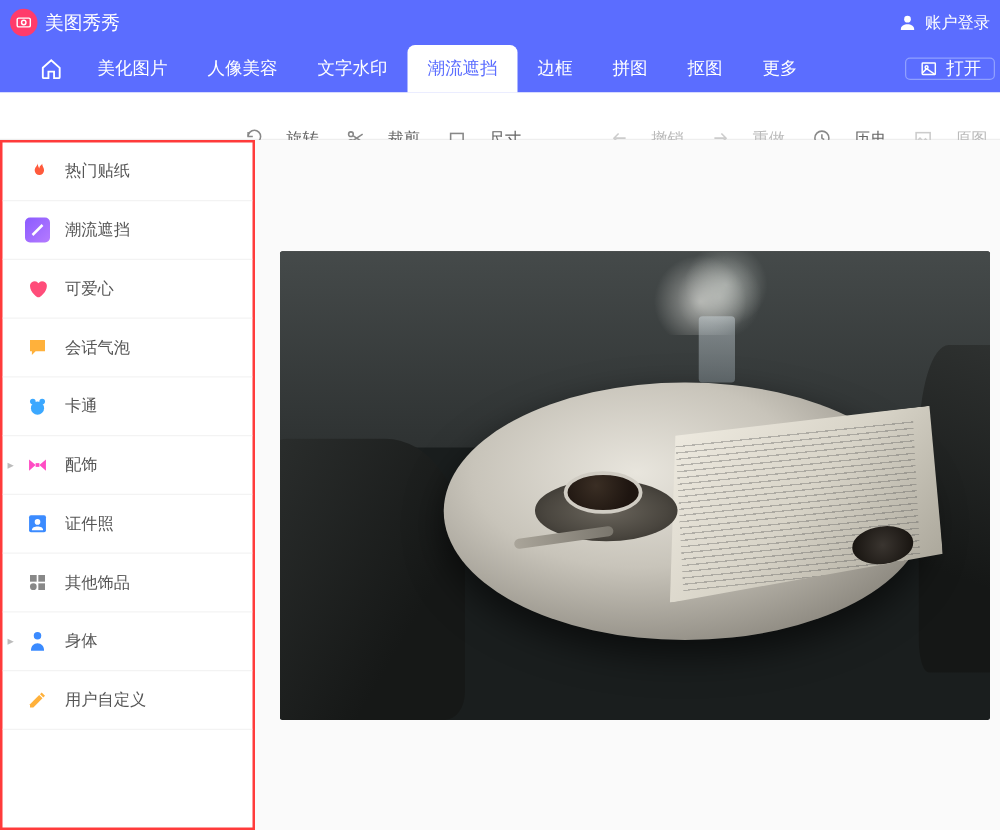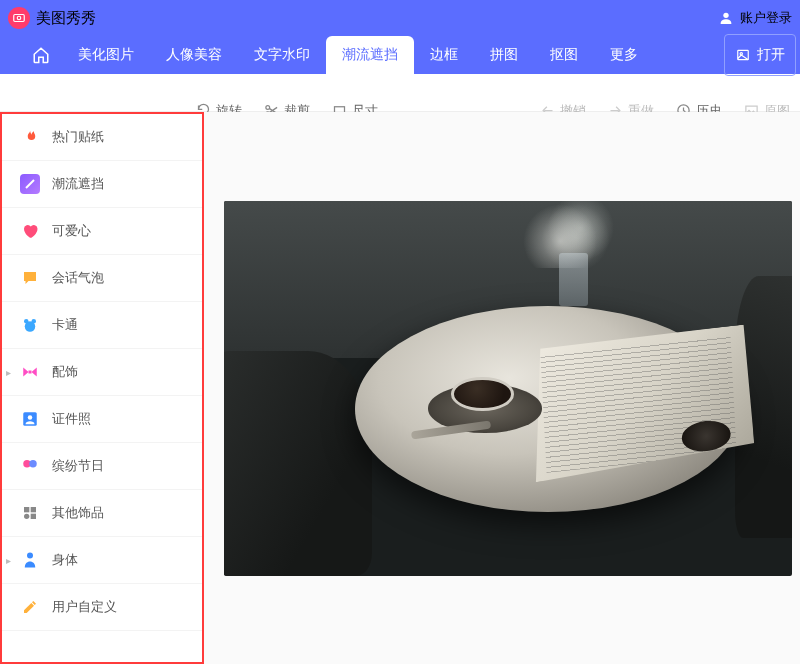--- a/index.html
+++ b/index.html
@@ -1,29 +1,29 @@
 <!DOCTYPE html>
 <html><head>
 <meta charset="utf-8">
 <style>
 * { margin: 0; padding: 0; box-sizing: border-box; }
 body { font-family: "Microsoft YaHei", Arial, sans-serif; font-size: 13px; color: #333; width: 800px; height: 664px; overflow: hidden; background: #fff; }
-.header { background: #5b6dff; height: 36px; display: flex; align-items: center; padding: 16px 8px; color: #000000; gap: 31px; }
+.header { background: #5b6dff; height: 36px; display: flex; align-items: center; padding: 16px 8px; color: #ffffff; gap: 31px; }
 .logo-wrap { display: flex; align-items: center; gap: 6px; }
 .logo-icon { width: 22px; height: 22px; border-radius: 50%; background: #ff3b6b; display: flex; align-items: center; justify-content: center; font-size: 11px; color: #fff; }
 .logo-text { font-size: 15px; font-weight: 500; }
 .header-right { margin-left: auto; display: flex; align-items: center; gap: 6px; font-size: 13px; }
 .user-icon { width: 16px; height: 16px; }
 .nav { background: #5b6dff; height: 38px; display: flex; align-items: center; padding-left: 20px; gap: 0; }
 .home-btn { width: 42px; height: 38px; display: flex; align-items: center; justify-content: center; color: #fff; cursor: pointer; }
 .nav-tab { padding: 0 16px; height: 38px; display: flex; align-items: center; color: #fff; font-size: 14px; cursor: pointer; border-radius: 6px 6px 0 0; }
 .nav-tab.active { background: #fff; color: #5b6dff; }
-.open-btn { margin-left: auto; margin-right: 4px; height: 42px; padding: 0 10px; border: 1px solid #90a0ff; border-radius: 4px; display: flex; align-items: center; gap: 6px; color: #fff; cursor: pointer; font-size: 14px; }
+.open-btn { margin-left: auto; margin-right: 4px; height: 18px; padding: 0 10px; border: 1px solid #90a0ff; border-radius: 4px; display: flex; align-items: center; gap: 6px; color: #fff; cursor: pointer; font-size: 14px; }
 .toolbar { height: 38px; border-bottom: 1px solid #eee; display: flex; align-items: center; padding: 0 10px 0 196px; gap: 22px; color: #666; font-size: 13px; background: #fff; }
-.tool-item { display: flex; align-items: center; gap: 5px; cursor: pointer; margin-top: 36px; }
+.tool-item { display: flex; align-items: center; gap: 18px; cursor: pointer; margin-top: 36px; }
 .tool-item.disabled { color: #bbb; }
 .tool-icon { width: 15px; height: 15px; display: flex; align-items: center; justify-content: center; }
 .main { display: flex; height: 552px; }
 .sidebar { width: 204px; border: 2px solid #ff3b3b; background: #fff; overflow-y: auto; }
 .side-item { height: 47px; display: flex; align-items: center; padding: 0 18px; gap: 12px; cursor: pointer; border-bottom: 1px solid #f3f3f3; color: #555; font-size: 13px; position: relative; }
 .side-arrow { position: absolute; left: 4px; color: #bbb; font-size: 10px; }
 .side-icon { width: 20px; height: 20px; display: flex; align-items: center; justify-content: center; border-radius: 4px; }
 .side-icon.hot { color: #ff5a3c; }
 .side-icon.watermark { background: linear-gradient(135deg, #7b6bff, #9b7bff); border-radius: 4px; }
 .side-icon.trend { background: linear-gradient(135deg, #8b5bff, #b57bff); border-radius: 4px; }
@@ -232,29 +232,20 @@
       <span class="side-icon idphoto">
           <svg width="18" height="18" viewBox="0 0 24 24" fill="currentColor">
             <rect x="3" y="3" width="18" height="18" rx="2"></rect>
             <circle cx="12" cy="10" r="3" fill="#fff"></circle>
             <path d="M6 19c0-3 3-4 6-4s6 1 6 4" fill="#fff"></path>
           </svg>
         </span>
       <span>证件照</span>
     </div>
 
-    <div class="side-item">
-      <span class="side-icon festival">
-          <svg width="18" height="18" viewBox="0 0 24 24" fill="currentColor">
-            <circle cx="8" cy="9" r="5"></circle>
-            <circle cx="16" cy="9" r="5" fill="#6b8bff"></circle>
-          </svg>
-        </span>
-      <span>缤纷节日</span>
-    </div>
 
     <div class="side-item">
       <span class="side-icon other">
           <svg width="16" height="16" viewBox="0 0 24 24" fill="currentColor">
             <rect x="3" y="3" width="8" height="8"></rect>
             <rect x="13" y="3" width="8" height="8"></rect>
             <circle cx="7" cy="17" r="4"></circle>
             <rect x="13" y="13" width="8" height="8"></rect>
           </svg>
         </span>

